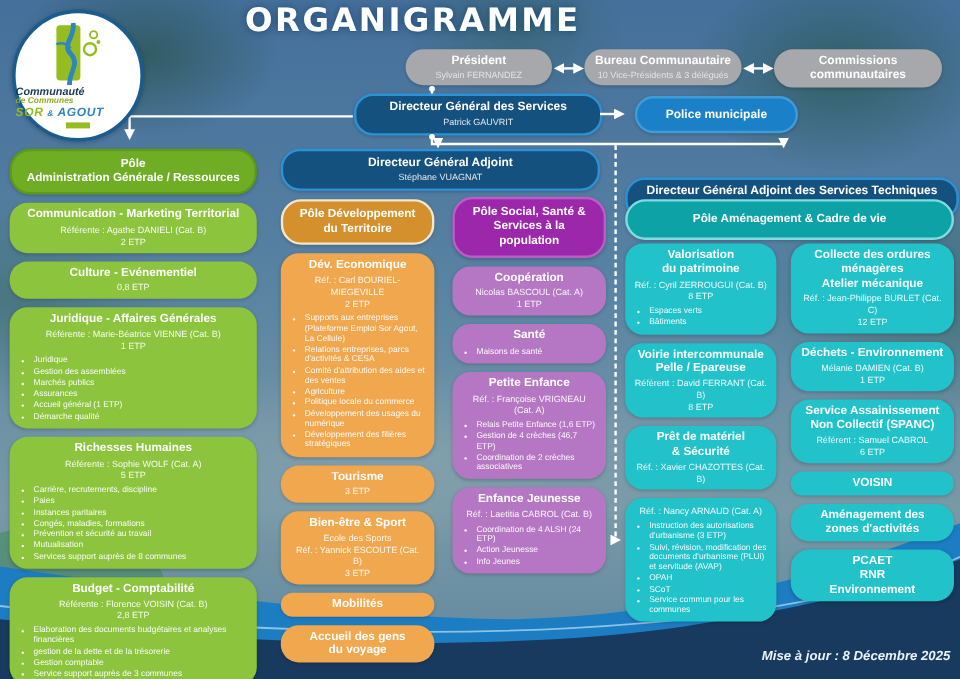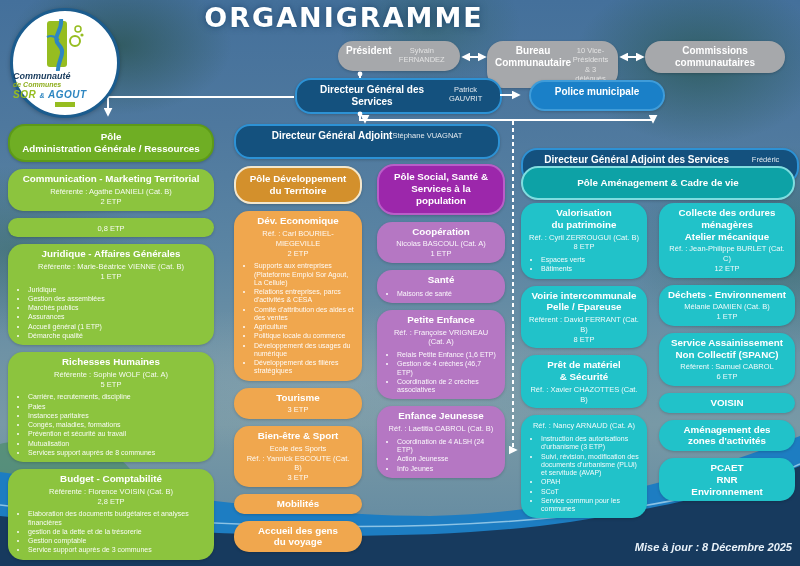--- a/index.html
+++ b/index.html
@@ -30,21 +30,21 @@
     background:#fff;border:3px solid #1b5c8e;z-index:4;box-shadow:0 1px 4px rgba(0,0,0,.25);font-style:italic;}
   .logo svg{position:absolute;left:24px;top:8px;}
   .logo-t1{position:absolute;top:60px;width:100%;font-size:9px;font-weight:bold;color:#173a5c;}
   .logo-t2{position:absolute;top:70px;width:100%;font-size:7px;font-weight:bold;color:#8fae1d;}
   .logo-t3{position:absolute;top:78px;width:100%;font-size:10px;font-weight:bold;letter-spacing:.5px;}
   .logo-t3 .sor{color:#96bd20;} .logo-t3 .amp{color:#2e86c1;font-size:7px;} .logo-t3 .agout{color:#2e86c1;}
   .logo-bar{position:absolute;top:91px;left:42px;width:20px;height:5px;background:#96bd20;}
 
   
   .tb{position:absolute;z-index:2;border-radius:16px;text-align:center;padding:4px 8px;
-    display:flex;flex-direction:row;justify-content:center;box-shadow:0 1px 3px rgba(0,0,0,.2);}
+    display:flex;flex-direction:column;justify-content:center;box-shadow:0 1px 3px rgba(0,0,0,.2);}
   .tb-title{font-weight:bold;font-size:10px;line-height:1.2;white-space:pre-line;}
   .tb-meta{font-size:7.5px;line-height:1.25;white-space:pre-line;color:#e2e9ef;margin-top:1px;}
   .gray{background:#a6a8ab;} .gray .tb-meta{color:#e3e3e3;}
   .navy{background:#14517e;border:2px solid #2d92d5;}
   .police{background:#1a80c8;border:2px solid #3f9cd9;}
 
   .col{position:absolute;z-index:2;display:flex;flex-direction:column;gap:7px;}
   .pole-h{border-radius:17px;text-align:center;font-weight:bold;font-size:9.8px;line-height:1.25;
     white-space:pre-line;padding:5px 6px;display:flex;align-items:center;justify-content:center;
     box-shadow:0 1px 3px rgba(0,0,0,.2);}
@@ -146,20 +146,21 @@
 
   <div class="col green" style="left:8px;top:124px;width:206px;">
     <div class="pole-h">Pôle
 Administration Générale / Ressources</div>
     <div class="b">
       <div class="b-title">Communication - Marketing Territorial</div>
       <div class="b-meta">Référente : Agathe DANIELI (Cat. B)
 2 ETP</div>
     </div>
     <div class="b">
+      <div class="b-title">Culture - Evénementiel</div>
       <div class="b-meta">0,8 ETP</div>
     </div>
     <div class="b">
       <div class="b-title">Juridique - Affaires Générales</div>
       <div class="b-meta">Référente : Marie-Béatrice VIENNE (Cat. B)
 1 ETP</div>
       <ul class="b-bullets">
           <li>Juridique</li>
           <li>Gestion des assemblées</li>
           <li>Marchés publics</li>

